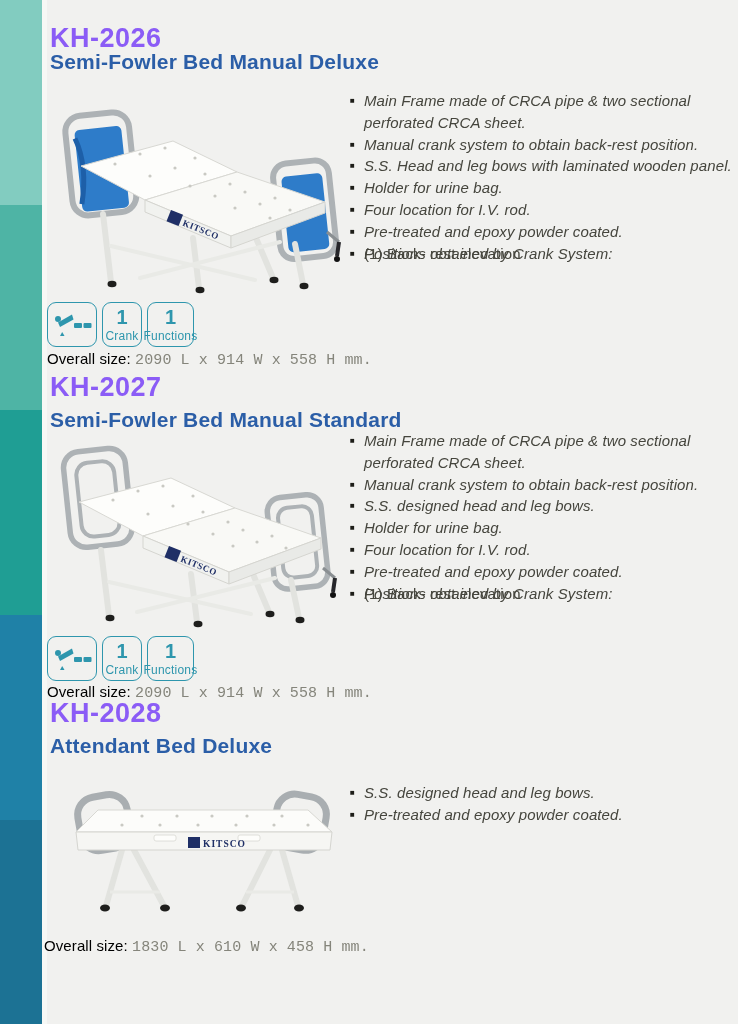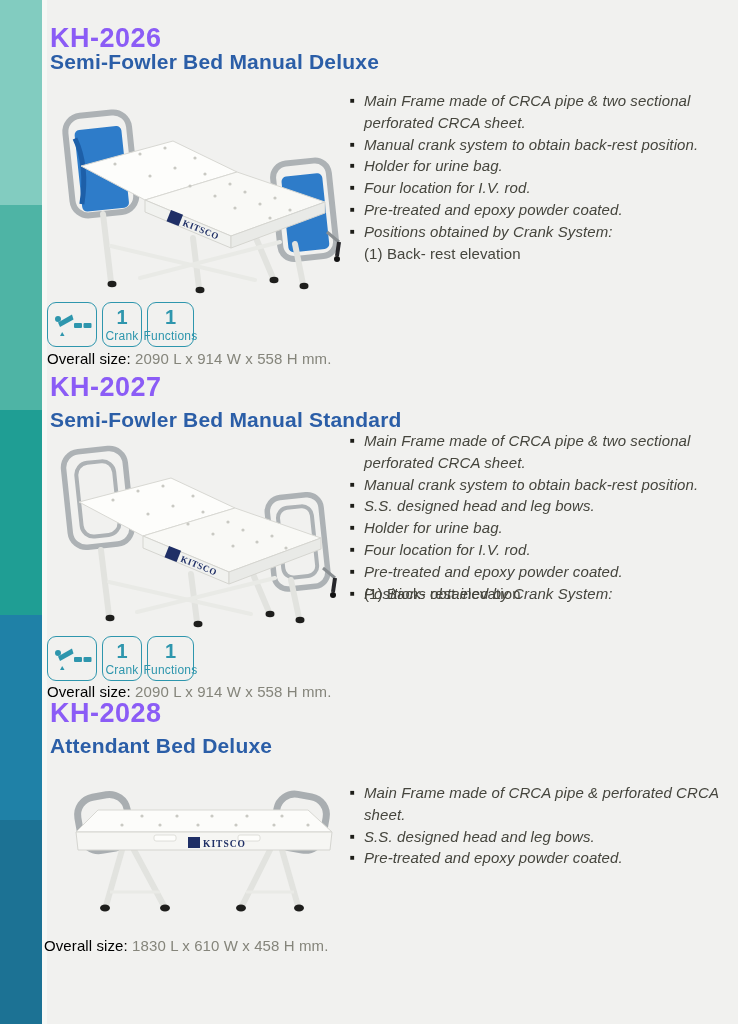--- a/index.html
+++ b/index.html
@@ -45,21 +45,21 @@
     display:flex; flex-direction:column; align-items:center; justify-content:flex-start;
     background:transparent;
   }
   .spec-box.glyph { width:50px; justify-content:center; }
   .spec-box.num { width:40px; }
   .spec-box.num.wide { width:47px; }
   .spec-num { font-size:20px; font-weight:600; color:#2e96ad; line-height:1; margin-top:4px; }
   .spec-label { font-size:12px; color:#2e96ad; margin-top:auto; margin-bottom:3px; letter-spacing:0.2px;text-align:center; }
   .size-line { font-size:15px; letter-spacing:0.1px; white-space:nowrap; }
   .size-line .lbl { font-weight:normal; color:#000000; }
-  .size-line .val { color:#85857b; }
+  .size-line .val { color:#85857b;font-family:Liberation Mono, monospace; }
   svg { display:block; }
   .bed-label-text { font-family:"Liberation Serif", serif; font-weight:bold; }
 </style>
 </head>
 <body>
 
 <div class="sidebar">
   <div class="band band-0" style="background: rgb(130, 204, 192);"></div>
   <div class="band band-1" style="background: rgb(78, 180, 165);"></div>
   <div class="band band-2" style="background: rgb(31, 158, 148);"></div>
@@ -131,20 +131,21 @@
   </g>
 
   <line x1="282" y1="136" x2="294" y2="146" stroke="#8a8f92" stroke-width="3"></line>
   <line x1="294" y1="146" x2="292" y2="160" stroke="#26262a" stroke-width="4"></line>
   <circle cx="292" cy="163" r="3" fill="#111"></circle>
 </svg>
 
 <ul class="abs features" style="left:350px; top:90px;">
   <li>Main Frame made of CRCA pipe &amp; two sectional perforated CRCA sheet.</li>
   <li>Manual crank system to obtain back-rest position.</li>
+  <li>S.S. Head and leg bows with laminated wooden panel.</li>
   <li>Holder for urine bag.</li>
   <li>Four location for I.V. rod.</li>
   <li>Pre-treated and epoxy powder coated.</li>
   <li>Positions obtained by Crank System:</li>
 </ul>
 <div class="abs feature-note" style="left:350px; top:243px;">(1) Back- rest elevation</div>
 
 <div class="abs icon-row" style="left:47px; top:302px;">
   <div class="spec-box glyph">
     <svg width="44" height="40" viewBox="0 0 44 40">
@@ -319,21 +320,20 @@
       <circle cx="266" cy="67" r="1.6"></circle>
   </g>
 
   <g transform="translate(146,79)">
     <rect x="0" y="0" width="12" height="11" fill="#1f2f66"></rect>
     <text class="bed-label-text" x="15" y="9.5" font-size="9.5" fill="#1f2f66" letter-spacing="1">KITSCO</text>
   </g>
 </svg>
 
 <ul class="abs features" style="left:350px; top:782px;">
-  <li>Main Frame made of CRCA pipe &amp; perforated CRCA sheet.</li>
   <li>S.S. designed head and leg bows.</li>
   <li>Pre-treated and epoxy powder coated.</li>
 </ul>
 
 <div class="abs size-line" style="left:44px; top:937px;text-align:center;">
   <span class="lbl">Overall size:</span>
   <span class="val">1830 L x 610 W x 458 H mm.</span>
 </div>
 
 </body></html>

